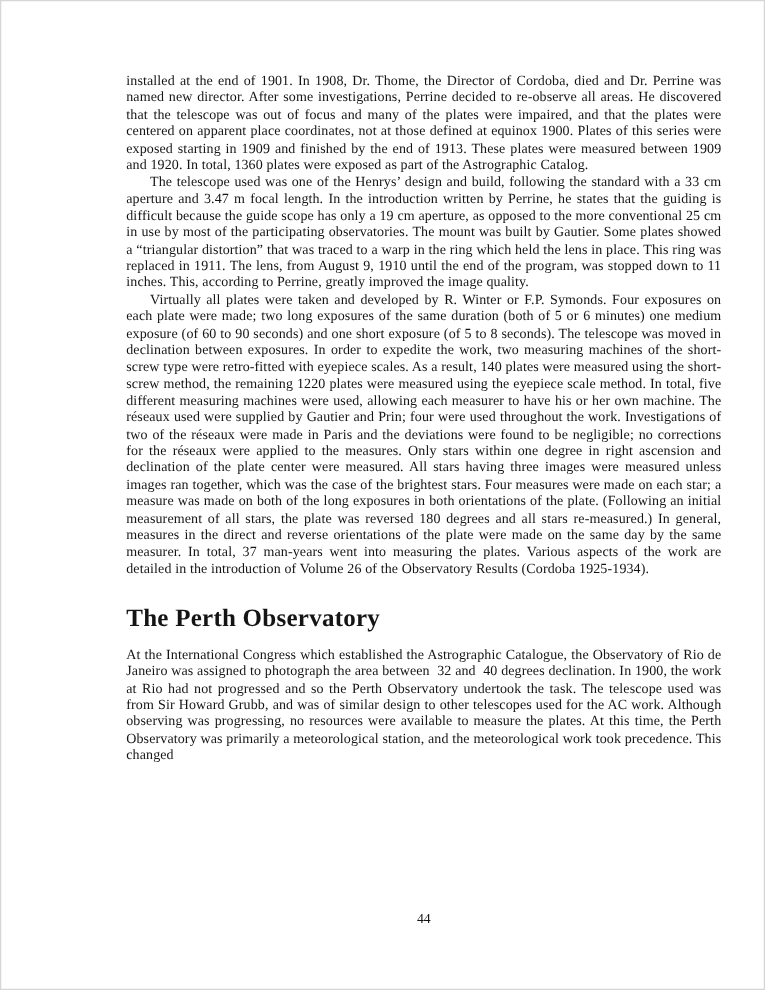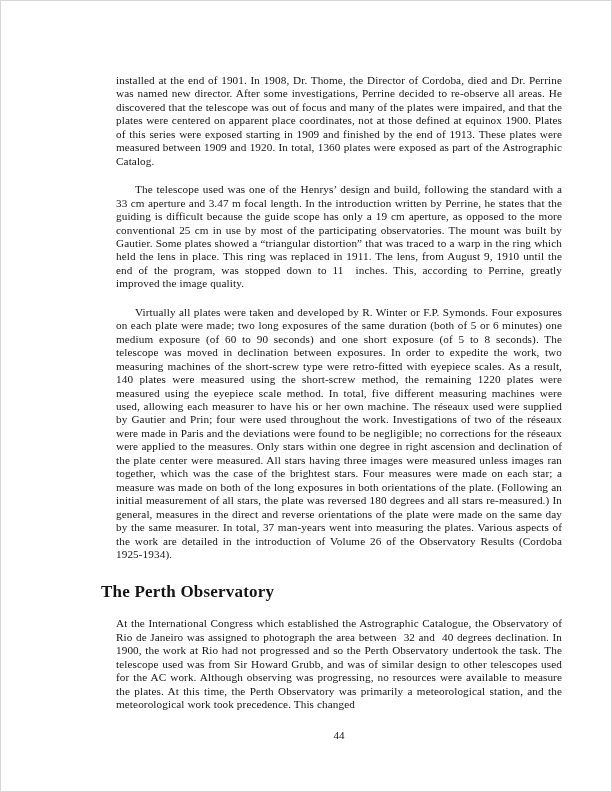--- a/index.html
+++ b/index.html
@@ -18,34 +18,34 @@
     font-family: "Liberation Serif", "DejaVu Serif", serif;
     color: #141414;
   }
   .text-column {
     position: absolute;
     left: 100px;
     top: 58px;
     width: 476px;
   }
   .body-par {
-    margin: 15px;
+    margin: 0;
     font-size: 11.2px;
     line-height: 13.45px;
     text-align: justify;
     text-justify: inter-word;
     white-space: pre-wrap;
     letter-spacing: 0.1px;
   }
   .body-par.indent {
     text-indent: 19px;
   }
   .section-heading {
     margin: 21px 0 11px 0;
-    font-size: 17px;
+    font-size: 20px;
     font-weight: bold;
     letter-spacing: 0.2px;
     text-align: left;
   }
   .page-footer {
     position: absolute;
     left: 100px;
     top: 728px;
     width: 476px;
     text-align: center;

